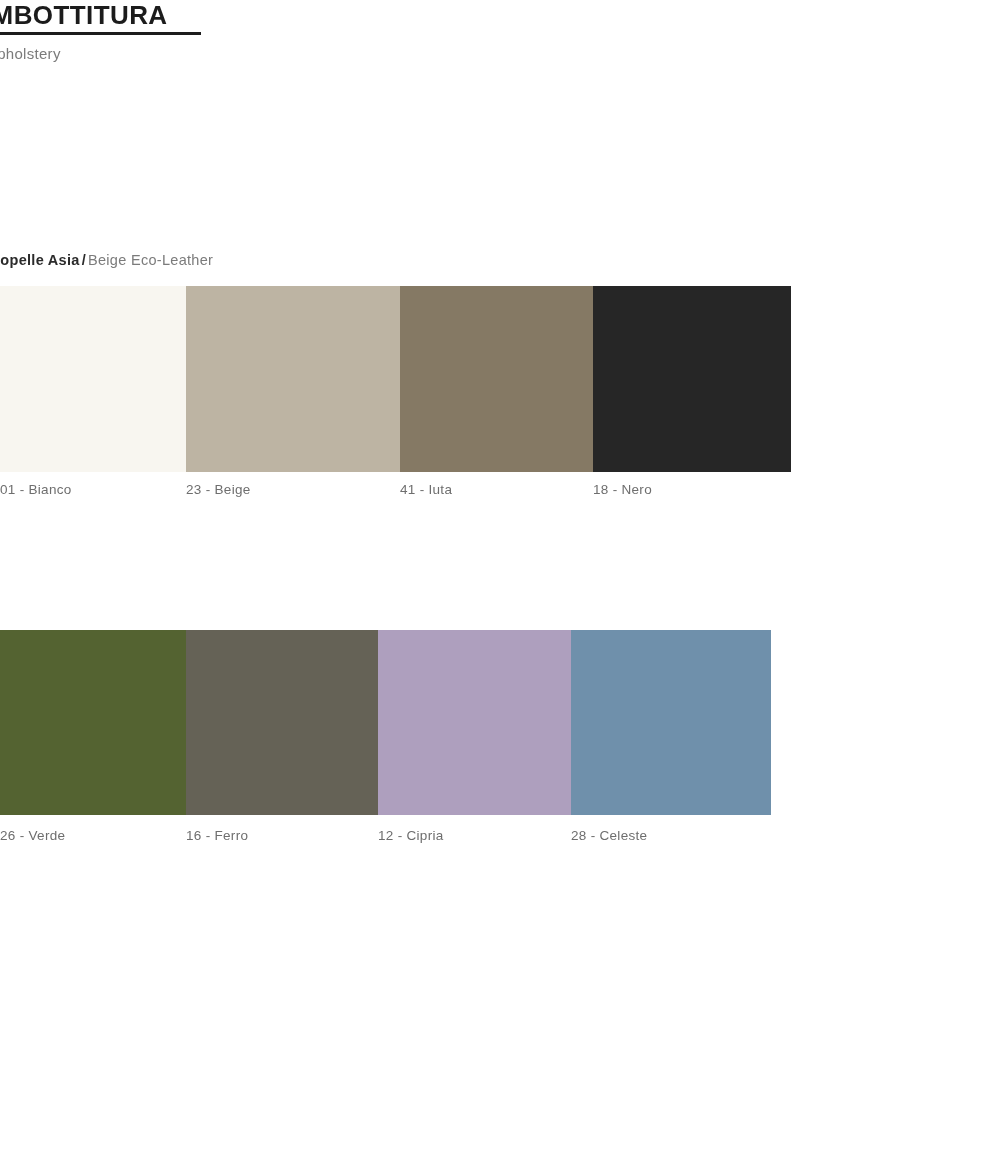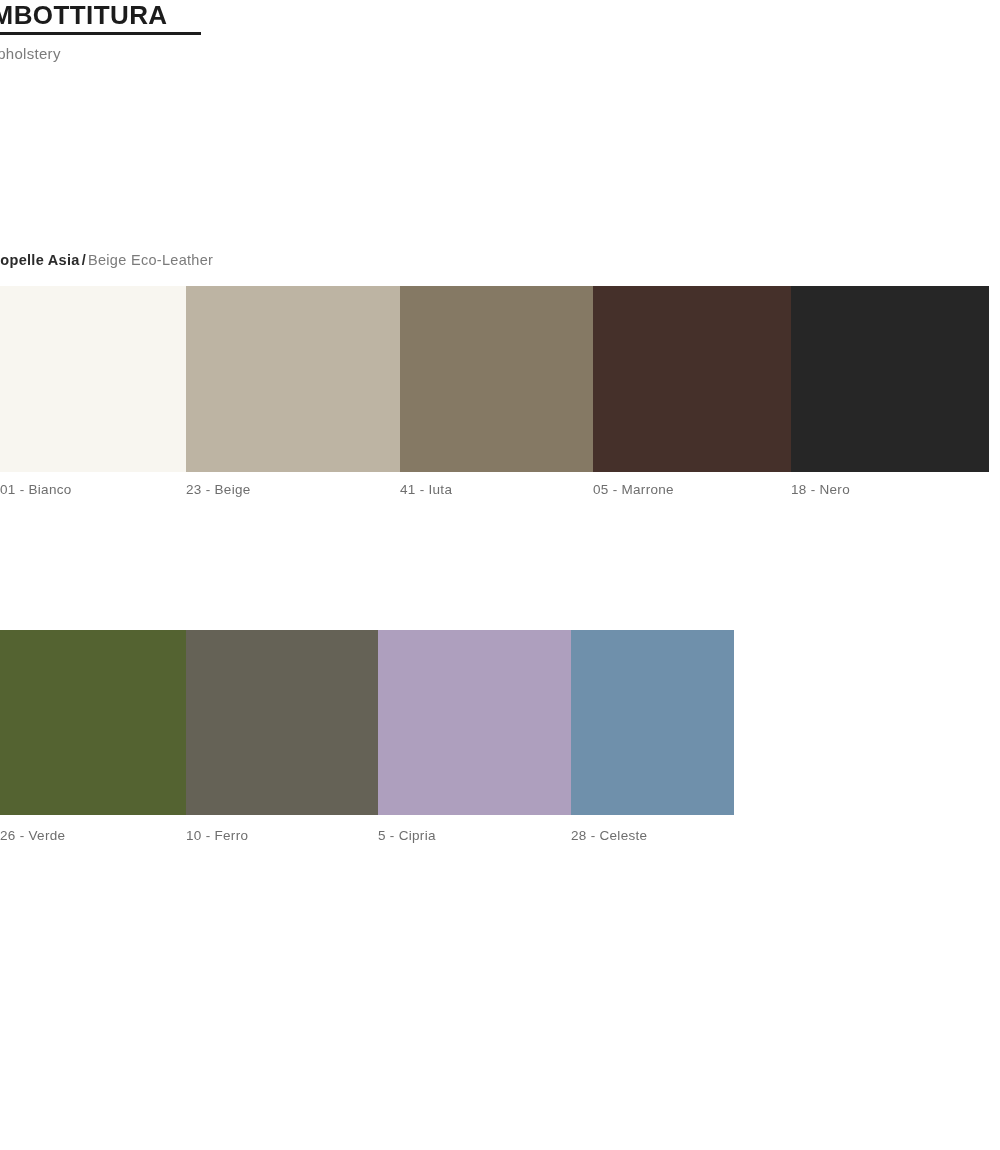--- a/index.html
+++ b/index.html
@@ -140,50 +140,46 @@
     <div class="swatch" style="width:214px">
       <span class="swatch-chip" style="background:#BDB4A3"></span>
       <span class="swatch-label">23 - Beige</span>
     </div>
 
     <div class="swatch" style="width:193px">
       <span class="swatch-chip" style="background:#857964"></span>
       <span class="swatch-label">41 - Iuta</span>
     </div>
 
-    <div class="swatch" style="width:198px">
-      <span class="swatch-chip" style="background:#45302A"></span>
-      <span class="swatch-label">05 - Marrone</span>
-    </div>
 
     <div class="swatch" style="width:198px">
       <span class="swatch-chip" style="background:#262626"></span>
       <span class="swatch-label">18 - Nero</span>
     </div>
 
   </div>
 </div>
 
 <div class="material-group" id="row-ecopelle-asia-2">
   <div class="swatch-strip">
 
     <div class="swatch" style="width:186px">
       <span class="swatch-chip" style="background:#546331"></span>
       <span class="swatch-label">26 - Verde</span>
     </div>
 
     <div class="swatch" style="width:192px">
       <span class="swatch-chip" style="background:#656256"></span>
-      <span class="swatch-label">10 - Ferro</span>
+      <span class="swatch-label">16 - Ferro</span>
     </div>
 
     <div class="swatch" style="width:193px">
       <span class="swatch-chip" style="background:#AE9FBE"></span>
-      <span class="swatch-label">5 - Cipria</span>
+      <span class="swatch-label">12 - Cipria</span>
     </div>
 
-    <div class="swatch" style="width:163px">
+    <div class="swatch" style="width:200px">
       <span class="swatch-chip" style="background:#6F90AB"></span>
       <span class="swatch-label">28 - Celeste</span>
     </div>
 
   </div>
 </div>
 
 </body></html>

